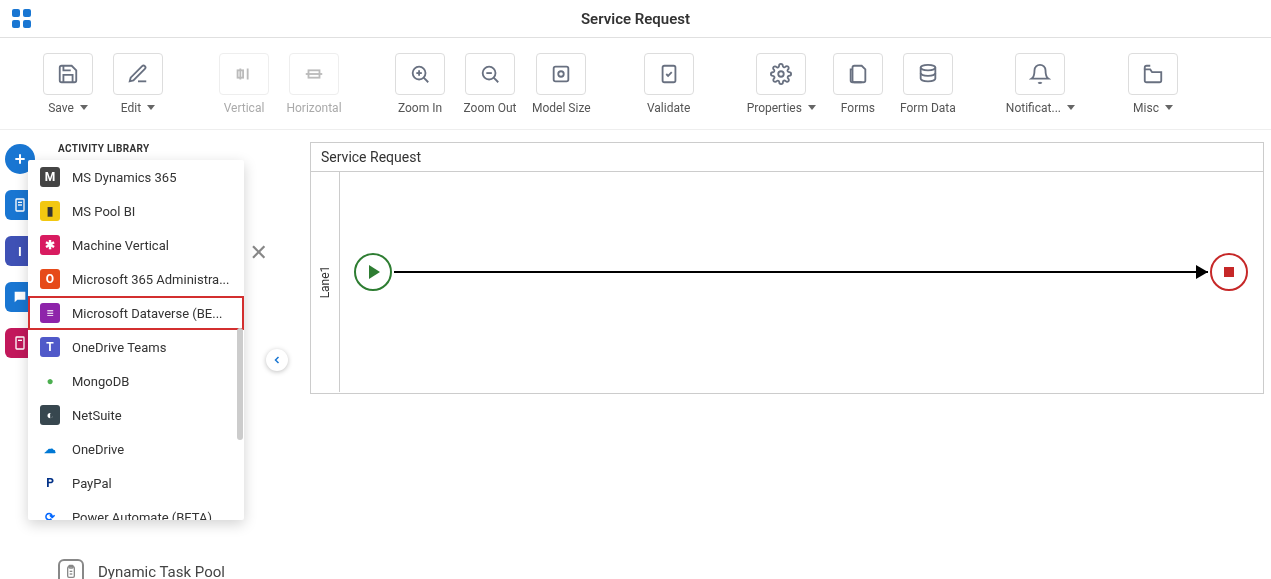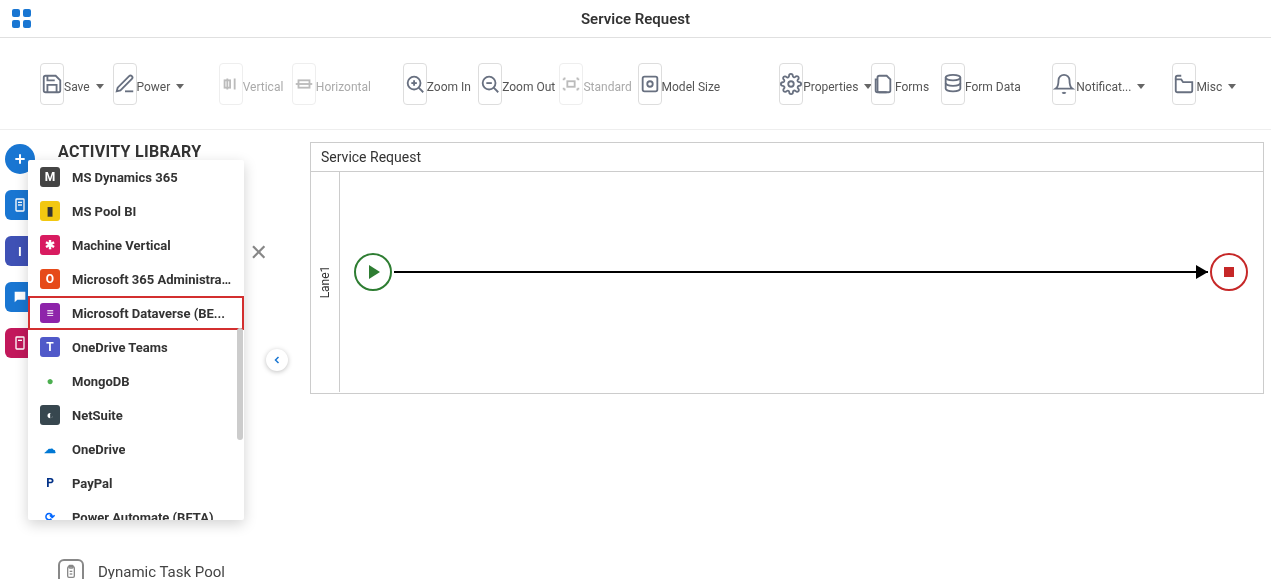--- a/index.html
+++ b/index.html
@@ -44,24 +44,25 @@
   .toolbar {
     height: 92px;
     display: flex;
     align-items: center;
     padding: 10px 40px 10px 40px;
     gap: 14px;
     border-bottom: 1px solid #eee;
   }
   .tb-item {
     display: flex;
-    flex-direction: row;
+    flex-direction: column;
     align-items: center;
     cursor: pointer;
     min-width: 56px;
+    justify-content: center;
   }
   .tb-icon-box {
     width: 50px;
     height: 42px;
     border: 1px solid #ddd;
     border-radius: 4px;
     display: flex;
     align-items: center;
     justify-content: center;
     color: #687080;
@@ -117,21 +118,21 @@
   .rail-chat { background: #1976d2; }
   .rail-pink { background: #c2185b; }
   
   .sidebar {
     width: 230px;
     position: relative;
     padding-top: 14px;
   }
   .sidebar-heading {
     font-weight: 700;
-    font-size: 16px;
+    font-size: 10px;
     letter-spacing: 0.3px;
     color: #333;
     padding-left: 18px;
     line-height: 1;
   }
   .close-x {
     position: absolute;
     right: 2px;
     top: 110px;
     font-size: 22px;
@@ -192,21 +193,20 @@
     justify-content: center;
     flex-shrink: 0;
     border-radius: 3px;
     font-size: 12px;
     font-weight: bold;
     color: #fff;
   }
   .dd-text {
     overflow: hidden;
     text-overflow: ellipsis;
-    font-weight: bold;
   }
   .dd-scroll {
     position: absolute;
     right: 1px;
     top: 168px;
     width: 6px;
     height: 112px;
     background: #ccc;
     border-radius: 3px;
   }
@@ -338,21 +338,21 @@
     </div>
     <div class="tb-label chev-down">Save</div>
   </div>
   <div class="tb-item">
     <div class="tb-icon-box">
       <svg width="22" height="22" viewBox="0 0 24 24" fill="none" stroke="currentColor" stroke-width="2">
           <path d="M12 20h9"></path>
           <path d="M16.5 3.5a2.1 2.1 0 0 1 3 3L7 19l-4 1 1-4z"></path>
         </svg>
     </div>
-    <div class="tb-label chev-down">Power</div>
+    <div class="tb-label chev-down">Edit</div>
   </div>
   <div class="tb-gap"></div>
   <div class="tb-item">
     <div class="tb-icon-box disabled">
       <svg width="22" height="22" viewBox="0 0 24 24" fill="none" stroke="currentColor" stroke-width="2">
           <line x1="8" y1="6" x2="8" y2="18"></line>
           <rect x="5" y="8" width="6" height="8"></rect>
           <line x1="16" y1="6" x2="16" y2="18"></line>
         </svg>
     </div>
@@ -383,38 +383,38 @@
     <div class="tb-icon-box">
       <svg width="22" height="22" viewBox="0 0 24 24" fill="none" stroke="currentColor" stroke-width="2">
           <circle cx="11" cy="11" r="7"></circle>
           <line x1="21" y1="21" x2="16" y2="16"></line>
           <line x1="8" y1="11" x2="14" y2="11"></line>
         </svg>
     </div>
     <div class="tb-label">Zoom Out</div>
   </div>
   <div class="tb-item">
-    <div class="tb-icon-box disabled">
-      <svg width="22" height="22" viewBox="0 0 24 24" fill="none" stroke="currentColor" stroke-width="2">
-          <path d="M4 6h2M4 6v2M20 6h-2M20 6v2M4 18h2M4 18v-2M20 18h-2M20 18v-2"></path>
-          <rect x="8" y="9" width="8" height="6"></rect>
-        </svg>
-    </div>
-    <div class="tb-label disabled">Standard</div>
-  </div>
-  <div class="tb-item">
     <div class="tb-icon-box">
       <svg width="22" height="22" viewBox="0 0 24 24" fill="none" stroke="currentColor" stroke-width="2">
           <rect x="4" y="4" width="16" height="16" rx="2"></rect>
           <circle cx="12" cy="12" r="3"></circle>
         </svg>
     </div>
     <div class="tb-label">Model Size</div>
   </div>
   <div class="tb-gap"></div>
+  <div class="tb-item">
+    <div class="tb-icon-box">
+      <svg width="22" height="22" viewBox="0 0 24 24" fill="none" stroke="currentColor" stroke-width="2">
+          <rect x="5" y="3" width="14" height="18" rx="2"></rect>
+          <polyline points="9 12 11 14 15 10"></polyline>
+        </svg>
+    </div>
+    <div class="tb-label">Validate</div>
+  </div>
   <div class="tb-gap"></div>
   <div class="tb-item">
     <div class="tb-icon-box">
       <svg width="22" height="22" viewBox="0 0 24 24" fill="none" stroke="currentColor" stroke-width="2">
           <circle cx="12" cy="12" r="3"></circle>
           <path d="M19.4 15a1.7 1.7 0 0 0 .3 1.8l.1.1a2 2 0 1 1-2.8 2.8l-.1-.1a1.7 1.7 0 0 0-1.8-.3 1.7 1.7 0 0 0-1 1.5V21a2 2 0 1 1-4 0v-.1a1.7 1.7 0 0 0-1-1.5 1.7 1.7 0 0 0-1.8.3l-.1.1a2 2 0 1 1-2.8-2.8l.1-.1a1.7 1.7 0 0 0 .3-1.8 1.7 1.7 0 0 0-1.5-1H3a2 2 0 1 1 0-4h.1a1.7 1.7 0 0 0 1.5-1 1.7 1.7 0 0 0-.3-1.8l-.1-.1a2 2 0 1 1 2.8-2.8l.1.1a1.7 1.7 0 0 0 1.8.3h0a1.7 1.7 0 0 0 1-1.5V3a2 2 0 1 1 4 0v.1a1.7 1.7 0 0 0 1 1.5h0a1.7 1.7 0 0 0 1.8-.3l.1-.1a2 2 0 1 1 2.8 2.8l-.1.1a1.7 1.7 0 0 0-.3 1.8v0a1.7 1.7 0 0 0 1.5 1H21a2 2 0 1 1 0 4h-.1a1.7 1.7 0 0 0-1.5 1z"></path>
         </svg>
     </div>
     <div class="tb-label chev-down">Properties</div>
   </div>

